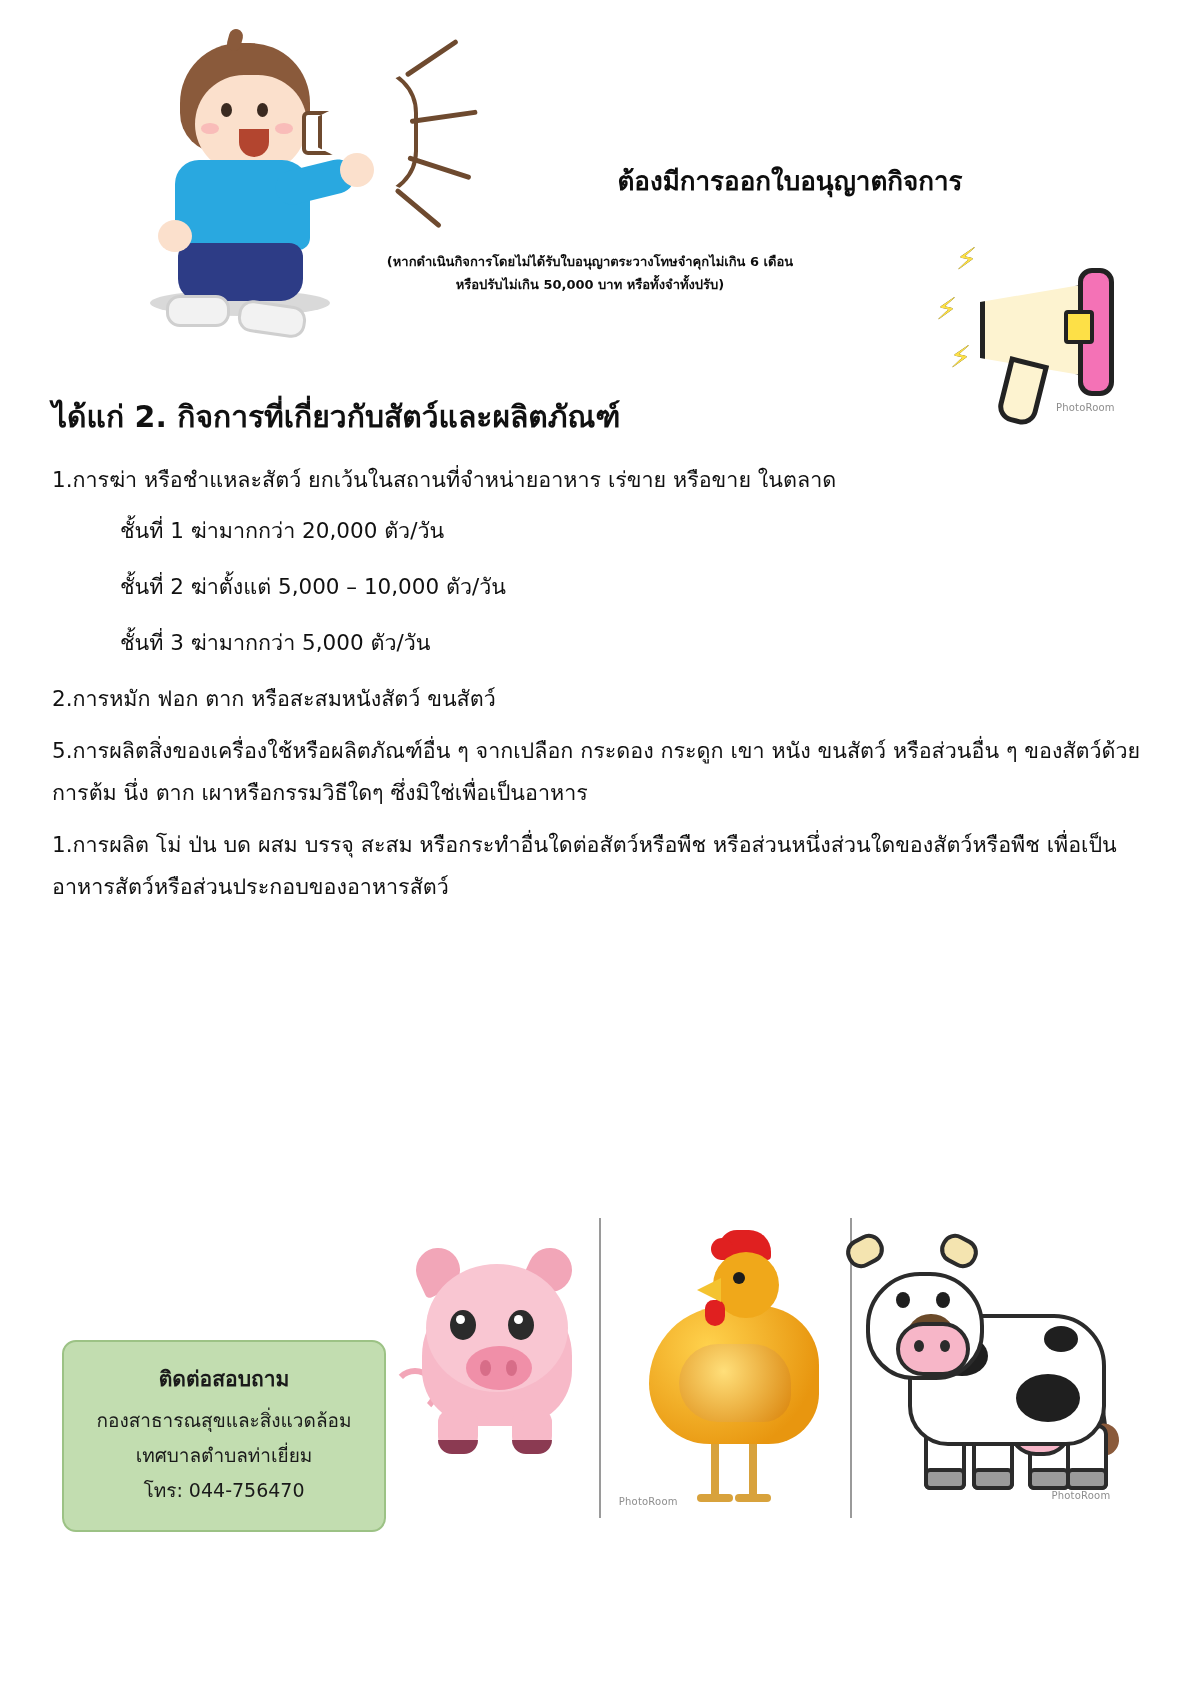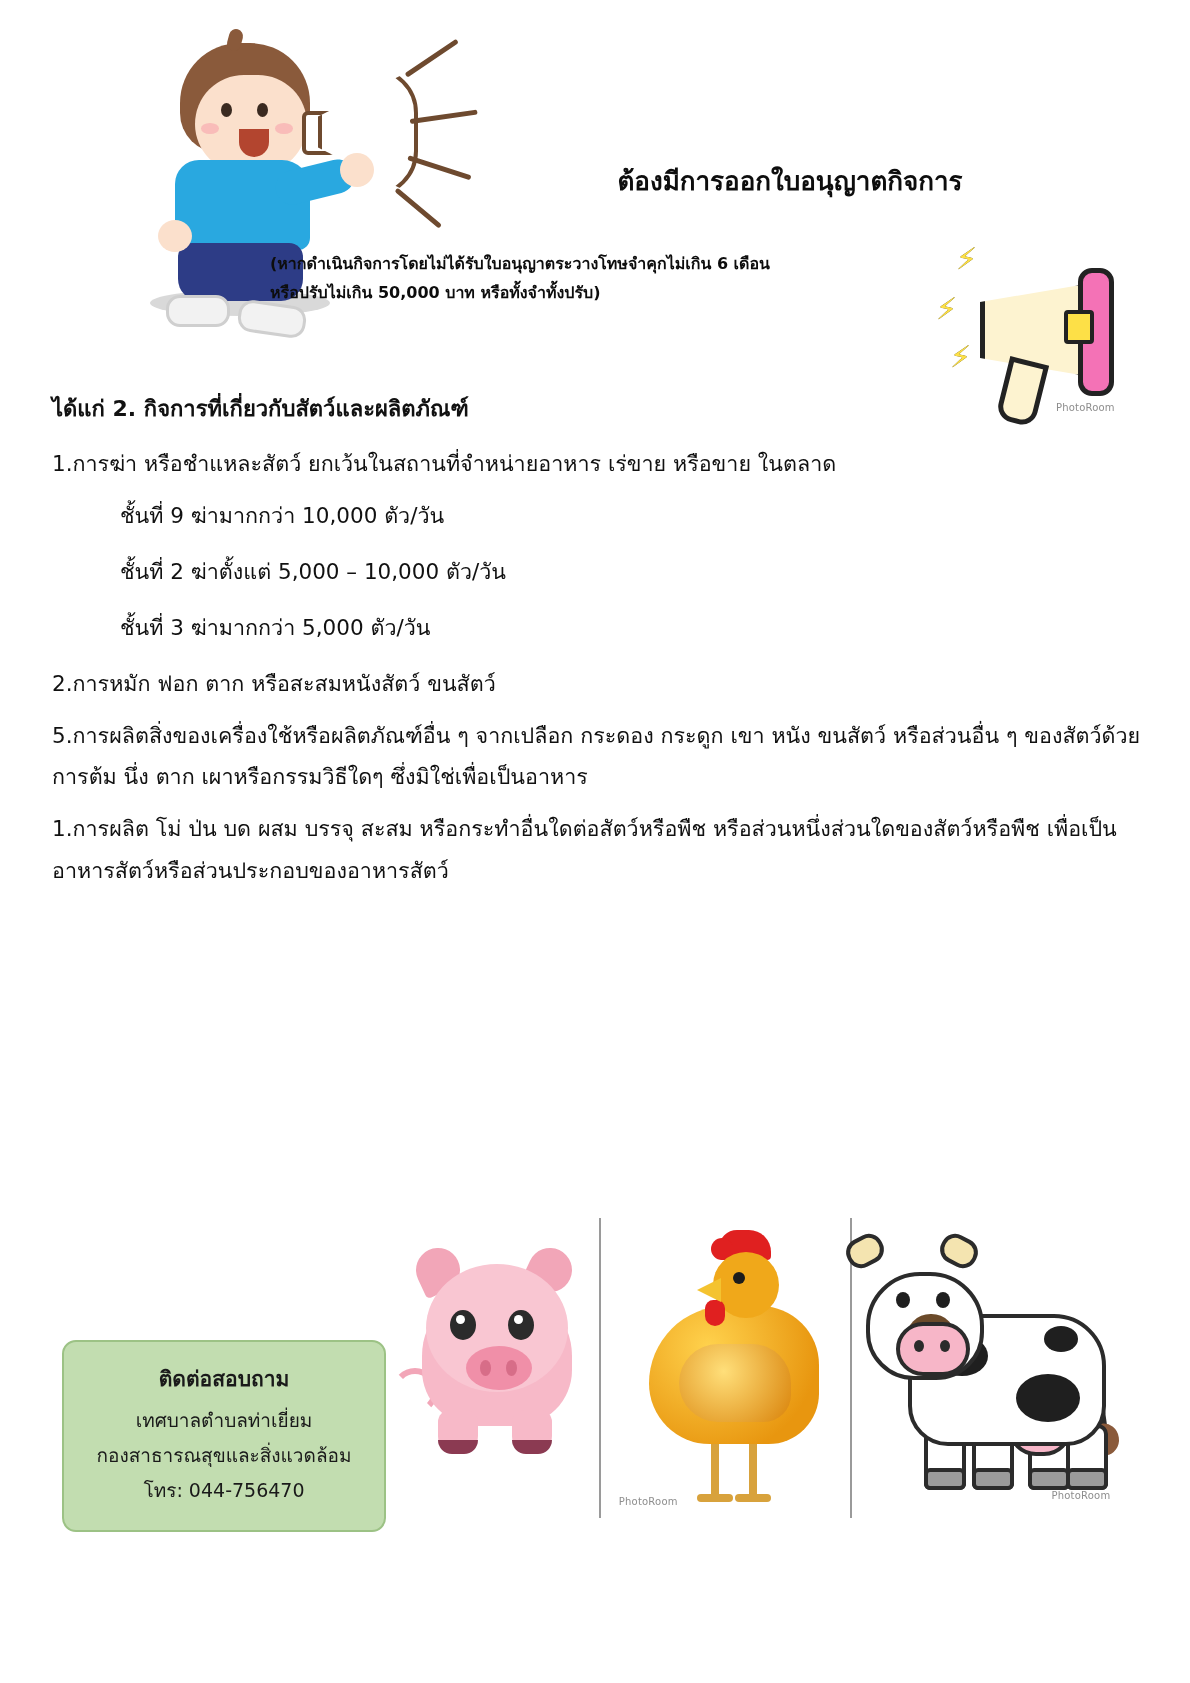--- a/index.html
+++ b/index.html
@@ -39,23 +39,24 @@
     font-size: 26px;
     font-weight: bold;
     color: #0d0d0d;
     text-align: center;
   }
   .header-note {
     position: absolute;
     left: 270px;
     top: 250px;
     width: 640px;
-    font-size: 16px;
+    font-size: 13px;
     font-weight: bold;
     line-height: 1.8;
+    text-align: center;
     color: #0d0d0d;
   }
 
   
   .boy {
     position: absolute;
     left: 70px;
     top: 15px;
     width: 400px;
     height: 320px;
@@ -281,21 +282,21 @@
     line-height: 1.95;
     color: #111;
   }
   .content .h1 {
     font-weight: bold;
     font-size: 23px;
     margin-bottom: 10px;
   }
   .content .h2 {
     font-weight: bold;
-    font-size: 22px;
+    font-size: 30px;
     margin-bottom: 12px;
   }
   .content p {
     margin: 0 0 10px 0;
   }
   .content p.indent {
     margin-left: 68px;
     margin-bottom: 14px;
   }
 
@@ -547,32 +548,32 @@
     <div class="btn"></div>
     <div class="handle"></div>
     <div class="watermark" style="left:96px; top:152px;">PhotoRoom</div>
   </div>
 </div>
 
 <div class="content">
   <div class="h2">ได้แก่ 2. กิจการที่เกี่ยวกับสัตว์และผลิตภัณฑ์</div>
 
   <p>1.การฆ่า หรือชำแหละสัตว์ ยกเว้นในสถานที่จำหน่ายอาหาร เร่ขาย หรือขาย ในตลาด</p>
-  <p class="indent">ชั้นที่ 9 ฆ่ามากกว่า 10,000 ตัว/วัน</p>
+  <p class="indent">ชั้นที่ 1 ฆ่ามากกว่า 20,000 ตัว/วัน</p>
   <p class="indent">ชั้นที่ 2 ฆ่าตั้งแต่ 5,000 – 10,000 ตัว/วัน</p>
   <p class="indent">ชั้นที่ 3 ฆ่ามากกว่า 5,000 ตัว/วัน</p>
   <p>2.การหมัก ฟอก ตาก หรือสะสมหนังสัตว์ ขนสัตว์</p>
   <p>5.การผลิตสิ่งของเครื่องใช้หรือผลิตภัณฑ์อื่น ๆ จากเปลือก กระดอง กระดูก เขา หนัง ขนสัตว์  หรือส่วนอื่น ๆ ของสัตว์ด้วยการต้ม นึ่ง ตาก เผาหรือกรรมวิธีใดๆ ซึ่งมิใช่เพื่อเป็นอาหาร</p>
   <p>1.การผลิต โม่ ป่น บด ผสม บรรจุ สะสม หรือกระทำอื่นใดต่อสัตว์หรือพืช หรือส่วนหนึ่งส่วนใดของสัตว์หรือพืช เพื่อเป็นอาหารสัตว์หรือส่วนประกอบของอาหารสัตว์</p>
 </div>
 
 <div class="contact">
   <div class="title">ติดต่อสอบถาม</div>
+  <div>กองสาธารณสุขและสิ่งแวดล้อม</div>
   <div>เทศบาลตำบลท่าเยี่ยม</div>
-  <div>กองสาธารณสุขและสิ่งแวดล้อม</div>
   <div>โทร: 044-756470</div>
 </div>
 
 <div class="animals">
 
   <div class="animal-cell cell-pig">
     <div class="pig-tail"></div>
     <div class="pig-body"></div>
     <div class="pig-leg l">
         <div class="pig-hoof"></div>

